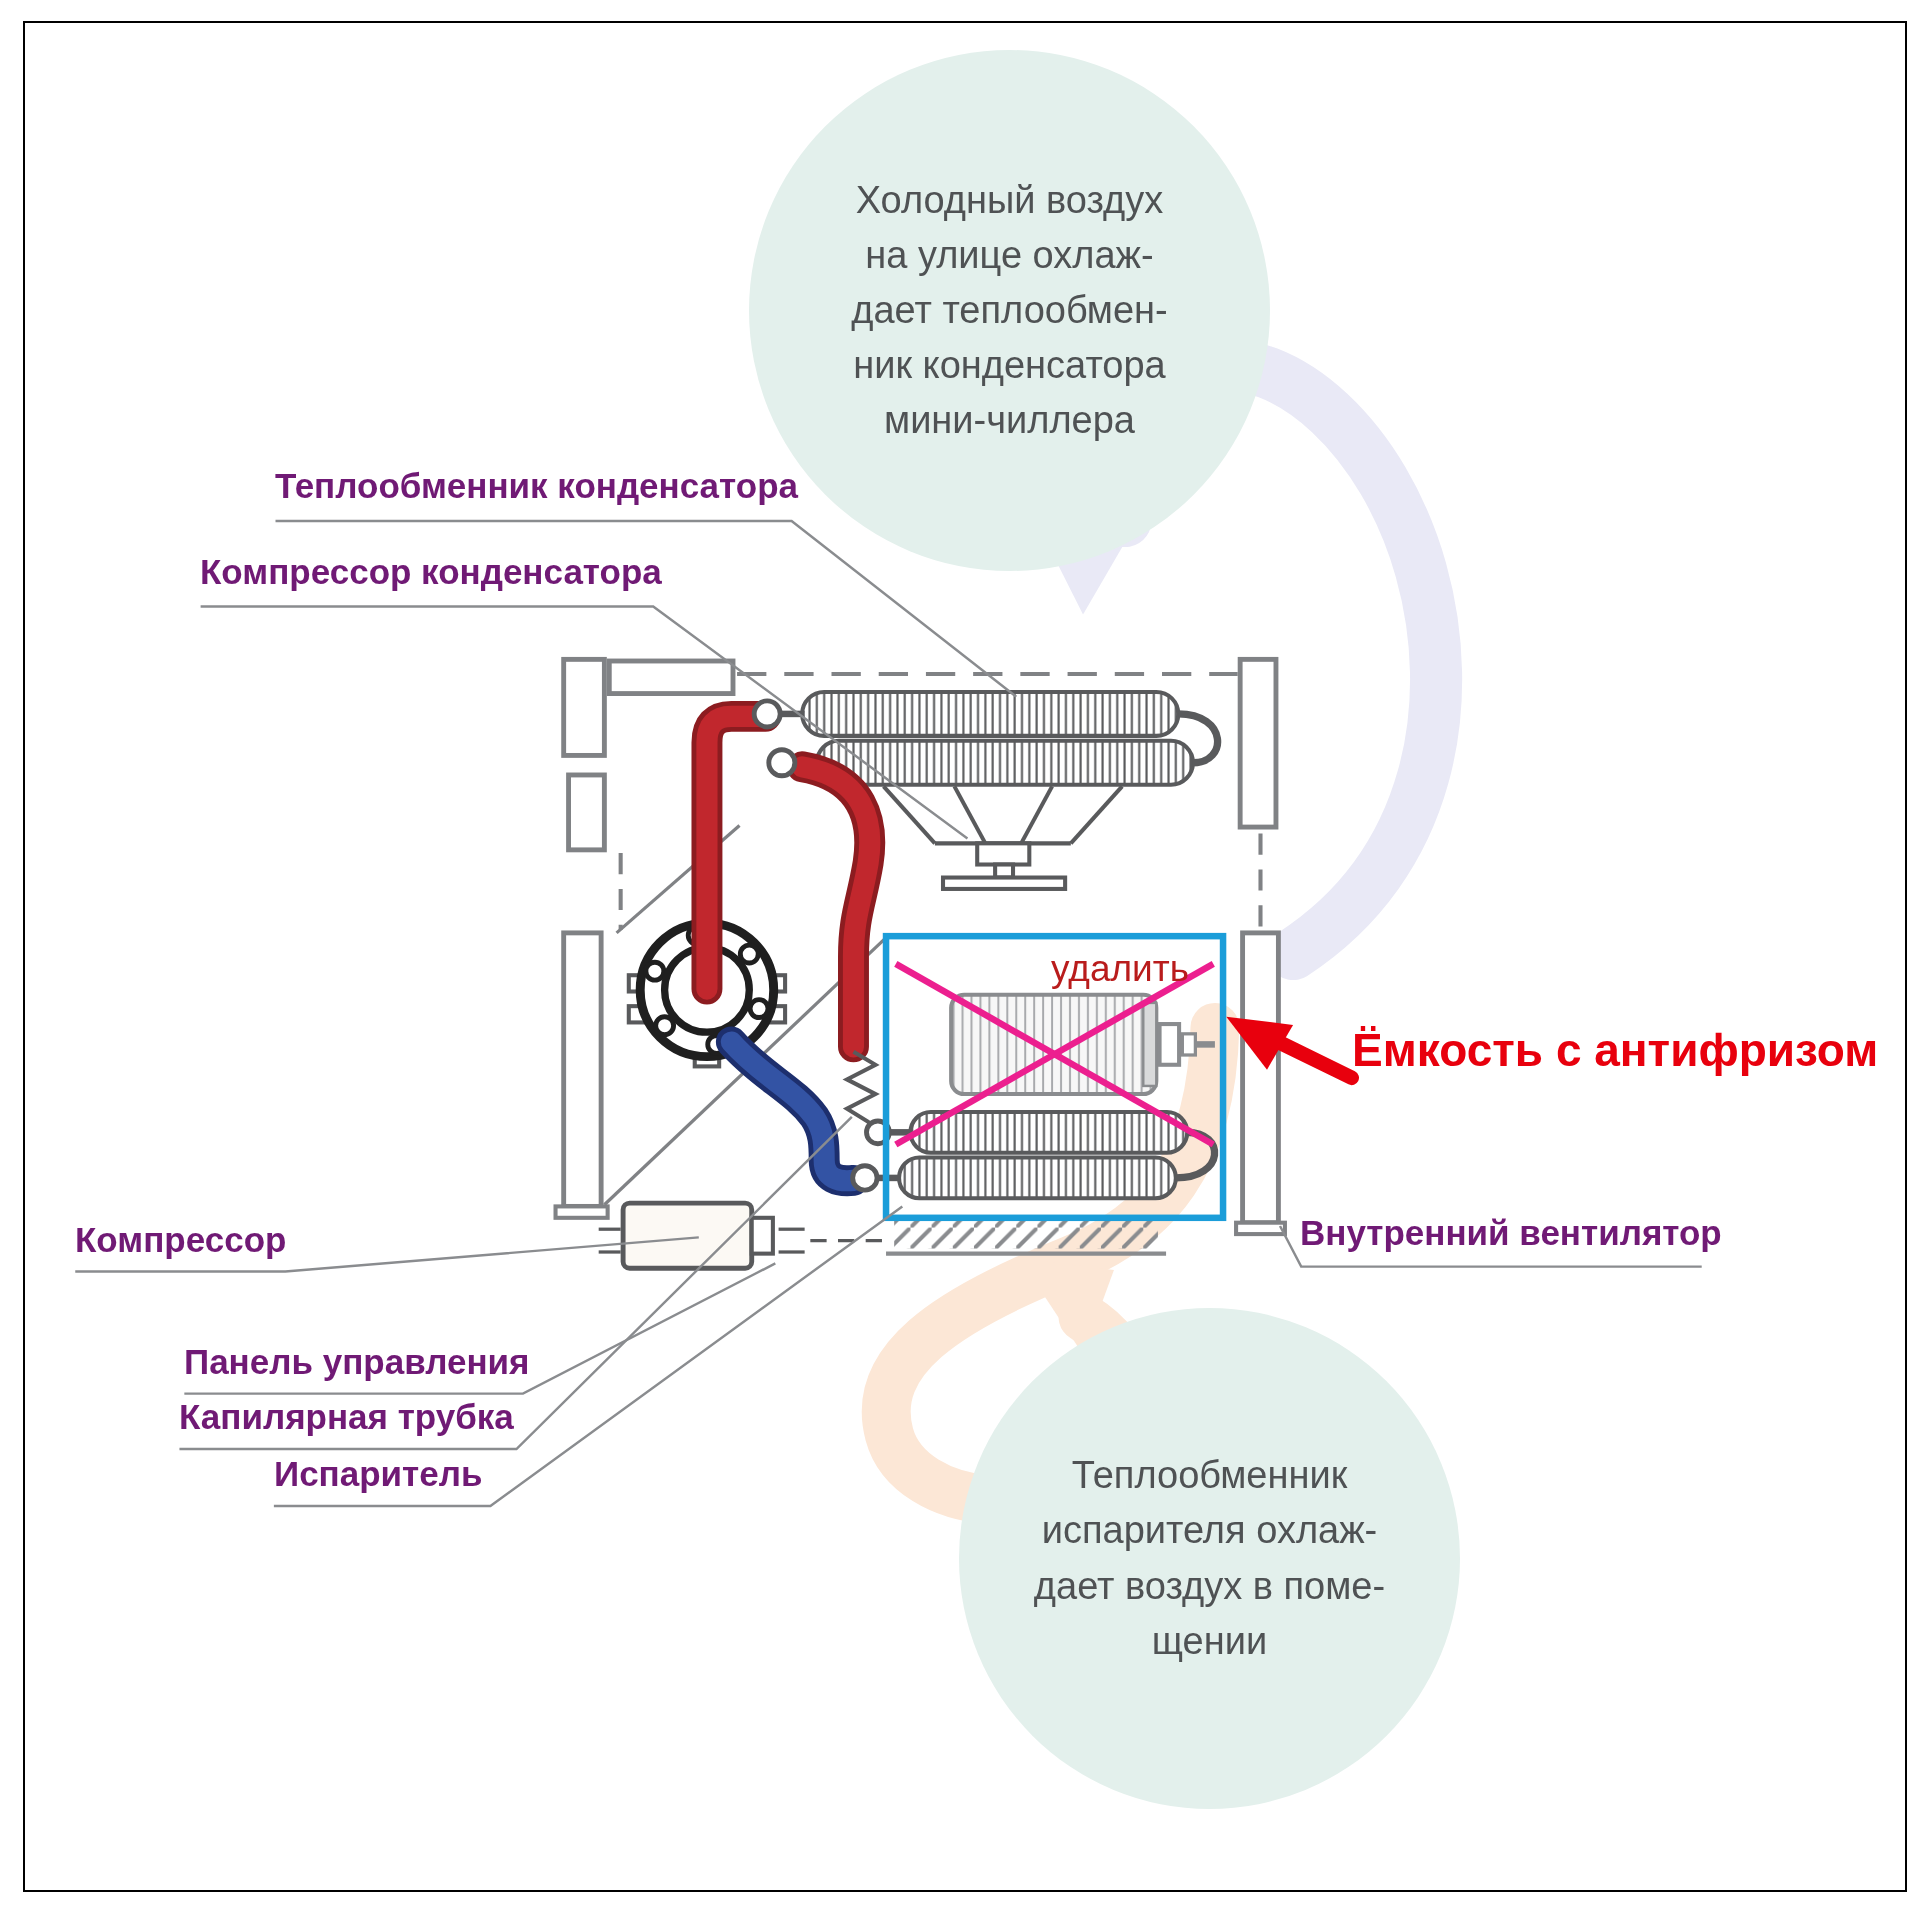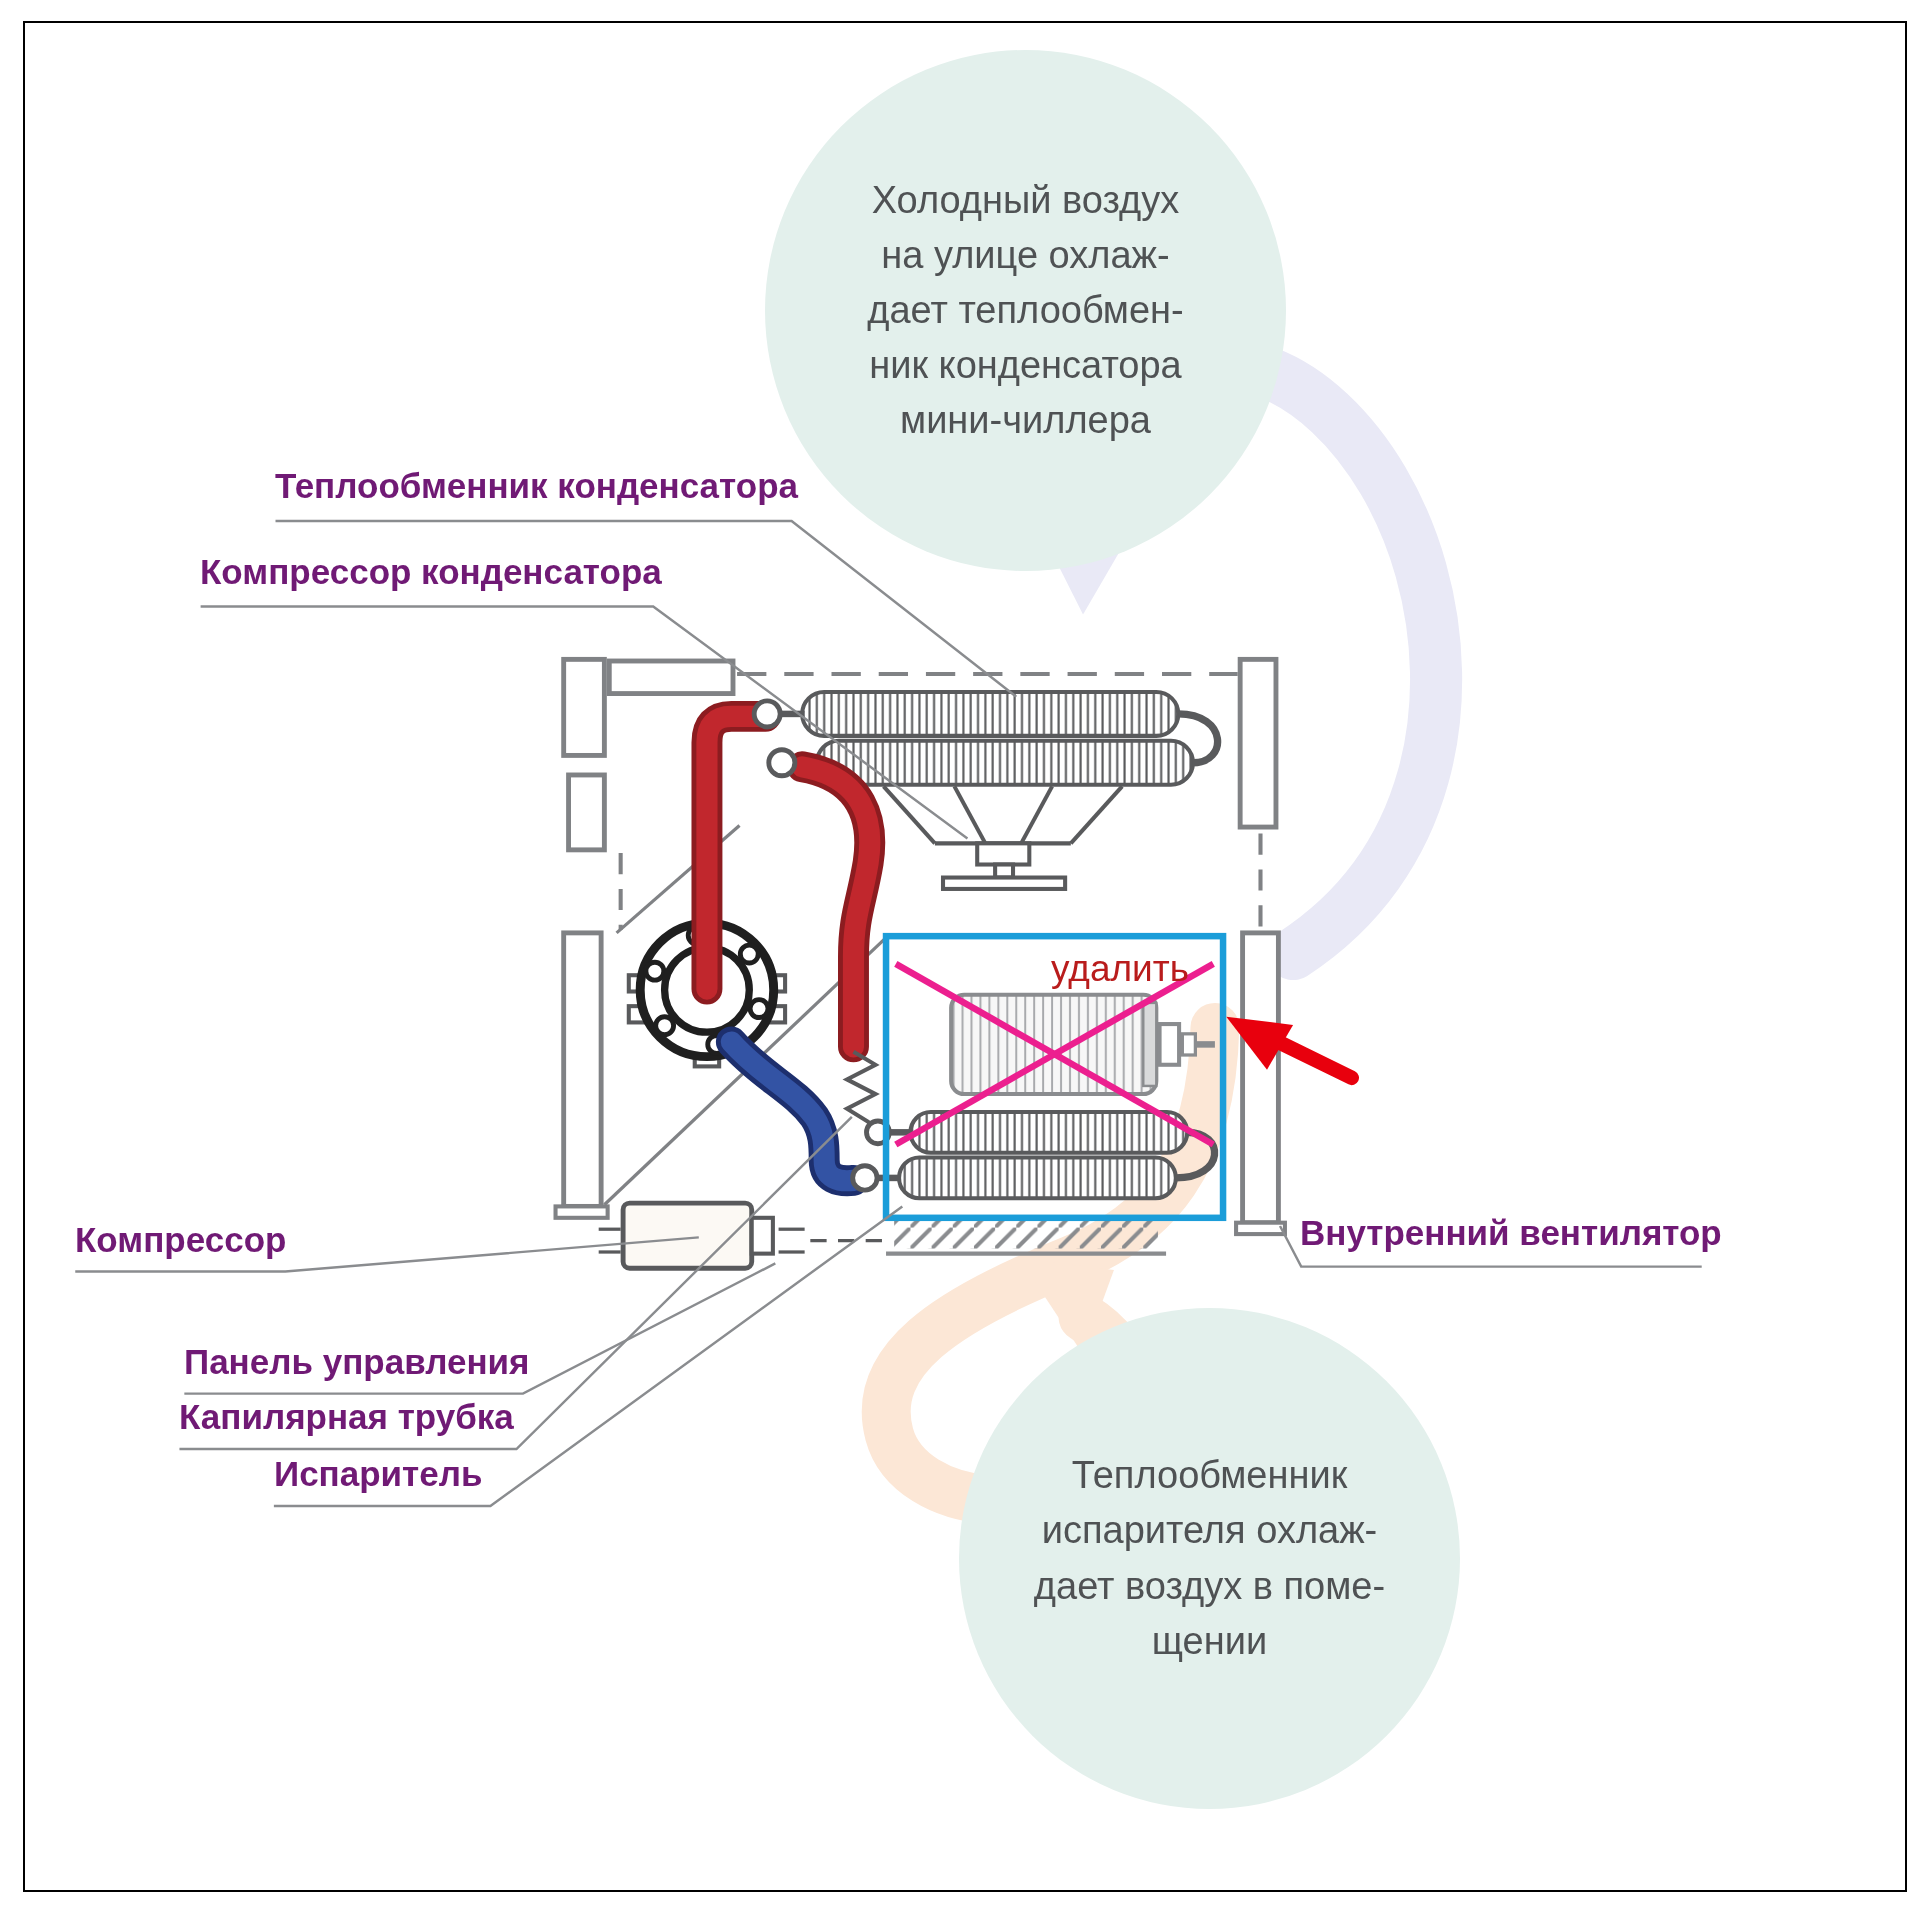--- a/index.html
+++ b/index.html
@@ -4,21 +4,21 @@
 <style>
   html,body{margin:0;padding:0;background:#ffffff;}
   .stage{position:relative;width:1930px;height:1913px;background:#ffffff;
          font-family:"Liberation Sans","DejaVu Sans",sans-serif;overflow:hidden;}
   .frame{position:absolute;left:23px;top:21px;right:23px;bottom:21px;
          border:2.4px solid #000000;background:#ffffff;}
   .diagram-svg{position:absolute;left:0;top:0;width:1930px;height:1913px;}
   .bubble{position:absolute;border-radius:50%;background:#e3f0ec;
           display:flex;align-items:center;justify-content:center;text-align:center;}
   .bubble-text{white-space:pre-line;color:#4f5254;font-size:38px;line-height:1.45;font-weight:400;}
-  .bubble-top{left:765px;top:50px;width:521px;height:521px;}
+  .bubble-top{left:749px;top:50px;width:521px;height:521px;}
   .bubble-bottom{left:959px;top:1308px;width:501px;height:501px;}
   .lbl{position:absolute;white-space:nowrap;color:#701a75;font-size:35px;font-weight:700;}
   .lbl-red{position:absolute;white-space:nowrap;color:#e8000d;font-size:46px;font-weight:700;}
   .lbl-magenta{position:absolute;white-space:nowrap;color:#b91c1c;font-size:37px;font-weight:400;
                width:261px;text-align:right;}
 </style>
 </head>
 <body>
 
 <div class="stage">
@@ -197,15 +197,16 @@
   </div>
 
   <div class="lbl" style="left:275px;top:466px;">Теплообменник конденсатора</div>
   <div class="lbl" style="left:200px;top:552px;">Компрессор конденсатора</div>
   <div class="lbl" style="left:75px;top:1220px;">Компрессор</div>
   <div class="lbl" style="left:184px;top:1342px;text-align:right;">Панель управления</div>
   <div class="lbl" style="left:179px;top:1397px;">Капилярная трубка</div>
   <div class="lbl" style="left:274px;top:1454px;">Испаритель</div>
   <div class="lbl" style="left:1300px;top:1213px;">Внутренний вентилятор</div>
 
+  <div class="lbl-red" style="left:1352px;top:1023px;">Ёмкость с антифризом</div>
   <div class="lbl-magenta" style="left:928px;top:948px;">удалить</div>
 </div>
 
 
 </body></html>

